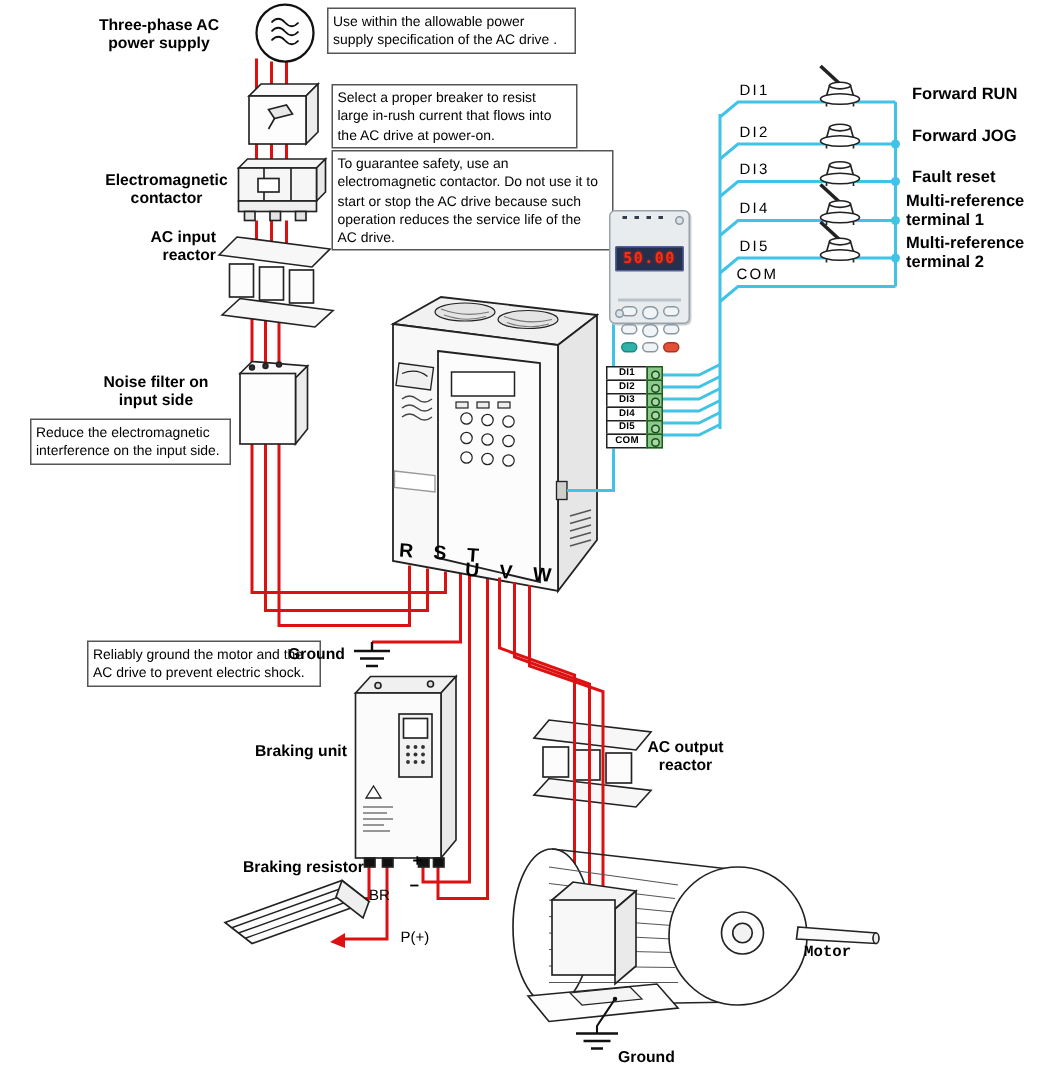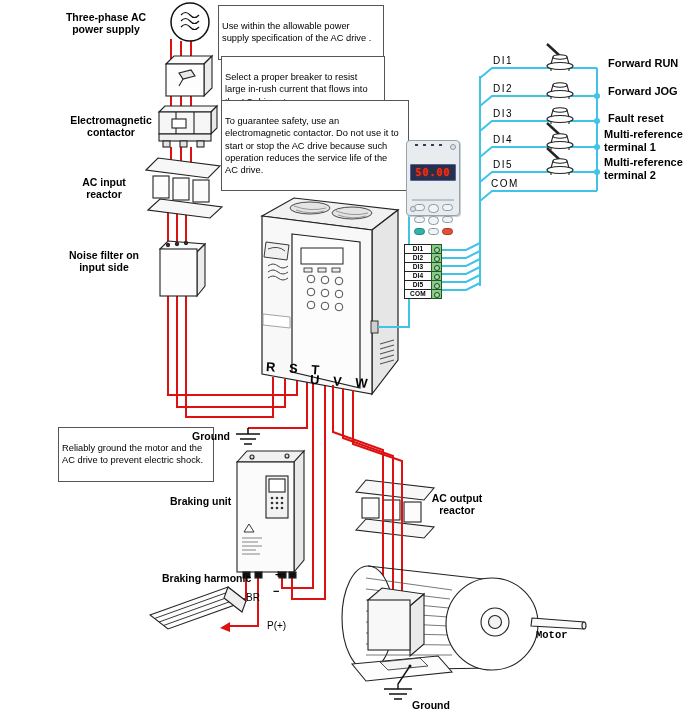--- a/index.html
+++ b/index.html
@@ -2,21 +2,21 @@
 <html><head>
 <meta charset="utf-8">
 <style>
   html,body{margin:0;padding:0;background:#fff;}
   #canvas{position:relative;width:691px;height:719px;background:#fff;overflow:hidden;
           font-family:"Liberation Sans",sans-serif;}
   #art{position:absolute;left:0;top:0;}
   .lbl{position:absolute;font:bold 10.5px/1.18 "Liberation Sans",sans-serif;color:#000;white-space:pre-line;}
   .lbl.c{text-align:center;}
   .lbl.r{text-align:right;}
-  .callout{position:absolute;border:1px solid #555;background:#fff;padding:14px 3px;
+  .callout{position:absolute;border:1px solid #555;background:#fff;padding:2px 3px;
            font:9.3px/1.32 "Liberation Sans",sans-serif;color:#000;white-space:pre-line;box-sizing:border-box;}
   .di-label{position:absolute;font:10px "Liberation Sans",sans-serif;letter-spacing:1.5px;color:#000;}
   .fn-label{position:absolute;font:bold 11px/1.16 "Liberation Sans",sans-serif;color:#000;white-space:pre-line;}
   .fn-label.c{text-align:left;}
   .term-lbl{position:absolute;font:bold 13px "Liberation Sans",sans-serif;letter-spacing:5px;transform:rotate(4deg);}
   .wire-lbl{position:absolute;font:10px "Liberation Sans",sans-serif;margin-left:20px;}
   .sign-lbl{position:absolute;font:bold 11px "Liberation Sans",sans-serif;}
   
   #tblock{position:absolute;left:404px;top:245px;}
   .trow{display:flex;margin-top:-1px;}
@@ -285,33 +285,35 @@
 <div class="callout" style="left:218px;top:5px;width:166px;">Use within the allowable power
 supply specification of the AC drive .</div>
 <div class="callout" style="left:221px;top:56px;width:164px;">Select a proper breaker to resist
 large in-rush current that flows into
 the AC drive at power-on.</div>
 <div class="callout" style="left:221px;top:100px;width:188px;">To guarantee safety, use an
 electromagnetic contactor. Do not use it to
 start or stop the AC drive because such
 operation reduces the service life of the
 AC drive.</div>
+<div class="callout" style="left:20px;top:279px;width:134px;">Reduce the electromagnetic
+interference on the input side.</div>
 <div class="callout" style="left:22px;top:427px;width:156px;margin-left:36px;">Reliably ground the motor and the
 AC drive to prevent electric shock.</div>
 
 <div class="lbl c" style="left:50px;top:11px;width:112px;">Three-phase AC
 power supply</div>
 <div class="lbl c" style="left:58px;top:114px;width:106px;">Electromagnetic
 contactor</div>
-<div class="lbl c" style="left:64px;top:176px;width:80px;">AC input
+<div class="lbl c" style="left:64px;top:152px;width:80px;text-align:right;">AC input
 reactor</div>
 <div class="lbl c" style="left:52px;top:249px;width:104px;">Noise filter on
 input side</div>
 <div class="lbl" style="left:170px;top:495px;width:72px;">Braking unit</div>
-<div class="lbl" style="left:162px;top:572px;width:90px;">Braking harmonic</div>
+<div class="lbl" style="left:162px;top:572px;width:90px;">Braking resistor</div>
 <div class="lbl c" style="left:424px;top:492px;width:66px;">AC output
 reactor</div>
 <div class="lbl" style="left:536px;top:629px;width:44px;font-family:Liberation Mono, monospace;">Motor</div>
 <div class="lbl r" style="left:168px;top:430px;width:62px;">Ground</div>
 <div class="lbl" style="left:412px;top:699px;width:52px;">Ground</div>
 
 <div class="term-lbl" style="left:266px;top:361px;">R S T</div>
 <div class="term-lbl" style="left:310px;top:374px;">U V W</div>
 
 <div class="wire-lbl" style="left:226px;top:592px;">BR</div>

